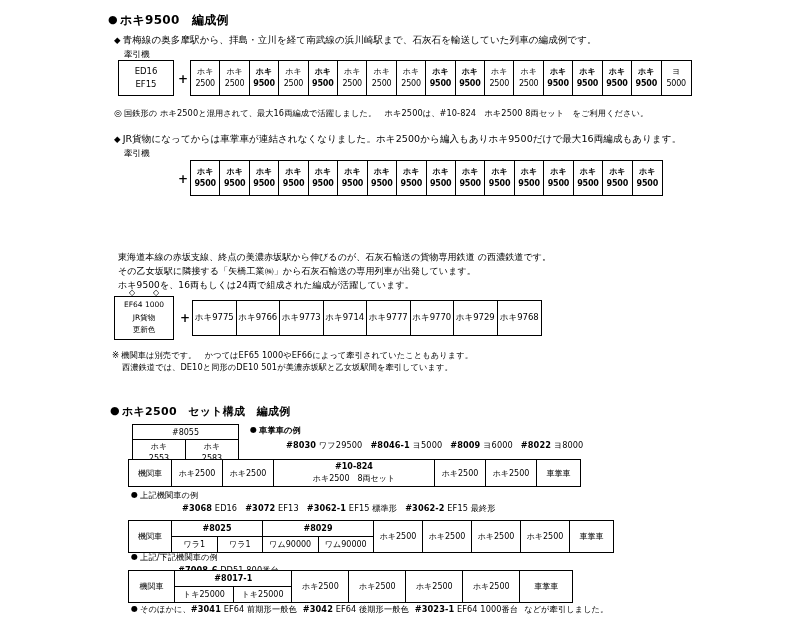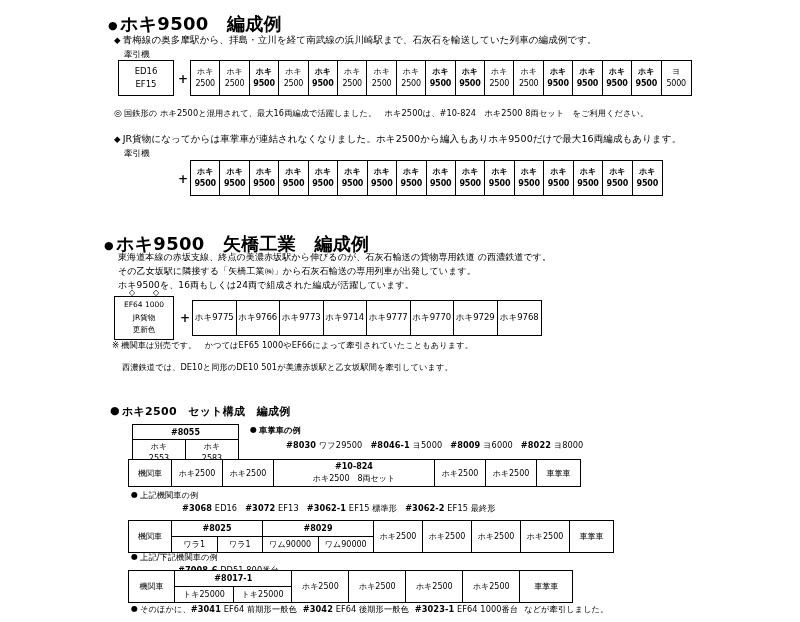--- a/index.html
+++ b/index.html
@@ -17,21 +17,21 @@
   }
   .page {
     position: relative;
     width: 800px;
     height: 622px;
     padding: 0;
   }
 
   
   .sec-head {
-    font-size: 18px;
+    font-size: 12px;
     font-weight: bold;
     letter-spacing: 0.3px;
     white-space: nowrap;
   }
   .bullet-round::before {
     content: "\25CF";
     font-size: 11px;
     margin-right: 2px;
     vertical-align: 1px;
   }
@@ -167,21 +167,21 @@
     table-layout: fixed;
   }
   .mini td {
     border: 1px solid #000;
     text-align: center;
     font-size: 8px;
     padding: 0;
     height: 14px;
     white-space: nowrap;
   }
-  .mini td.hdr { font-weight: bold; }
+  .mini td.hdr { font-weight: normal; }
   .mini td.tall { height: 26px; line-height: 1.5; }
 </style>
 </head>
 <body>
 
 <div class="page">
 
   <div class="abs sec-head bullet-round" style="left:108px; top:12px;">ホキ9500　編成例</div>
 
   <div class="abs line diamond" style="left:114px; top:34px;">青梅線の奥多摩駅から、拝島・立川を経て南武線の浜川崎駅まで、石灰石を輸送していた列車の編成例です。</div>
@@ -333,21 +333,20 @@
       <div class="car bold" style="width: 6.25%;">
         <span class="t">ホキ</span>
         <span class="num">9500</span>
       </div>
       <div class="car bold" style="width: 6.25%;">
         <span class="t">ホキ</span>
         <span class="num">9500</span>
       </div>
     </div>
 
-  <div class="abs sec-head bullet-round" style="left:104px; top:232px;">ホキ9500　矢橋工業　編成例</div>
 
   <div class="abs line sm" style="left:118px; top:265px;">その乙女坂駅に隣接する「矢橋工業㈱」から石灰石輸送の専用列車が出発しています。</div>
   <div class="abs line sm" style="left:118px; top:251px;">東海道本線の赤坂支線、終点の美濃赤坂駅から伸びるのが、石灰石輸送の貨物専用鉄道 の西濃鉄道です。</div>
   <div class="abs line sm" style="left:118px; top:279px;text-align:center;">ホキ9500を、16両もしくは24両で組成された編成が活躍しています。</div>
 
   <div class="abs pantos" style="left:120px; top:289px; width:48px;">
     <span>◇</span>
     <span>◇</span>
   </div>
 
@@ -362,21 +361,21 @@
       <div class="ycar" style="width: 12.5%;">ホキ9775</div>
       <div class="ycar" style="width: 12.5%;">ホキ9766</div>
       <div class="ycar" style="width: 12.5%;">ホキ9773</div>
       <div class="ycar" style="width: 12.5%; text-align: center;">ホキ9714</div>
       <div class="ycar" style="width: 12.5%;">ホキ9777</div>
       <div class="ycar" style="width: 12.5%;">ホキ9770</div>
       <div class="ycar" style="width: 12.5%;">ホキ9729</div>
       <div class="ycar" style="width: 12.5%;">ホキ9768</div>
     </div>
 
-  <div class="abs line xs kome" style="left:112px; top:340px;">機関車は別売です。　かつてはEF65 1000やEF66によって牽引されていたこともあります。</div>
+  <div class="abs line xs kome" style="left:112px; top:350px;">機関車は別売です。　かつてはEF65 1000やEF66によって牽引されていたこともあります。</div>
   <div class="abs line xs" style="left:122px; top:362px;">西濃鉄道では、DE10と同形のDE10 501が美濃赤坂駅と乙女坂駅間を牽引しています。</div>
 
   <div class="abs sec-head bullet-round" style="left:110px; top:404px; font-size:11px;">ホキ2500　セット構成　編成例</div>
 
   <table class="mini abs" style="left:132px; top:424px; width:107px;">
     <tbody>
         <tr>
       <td class="hdr" colspan="2">#8055</td>
     </tr>
     <tr id="set8055row">

